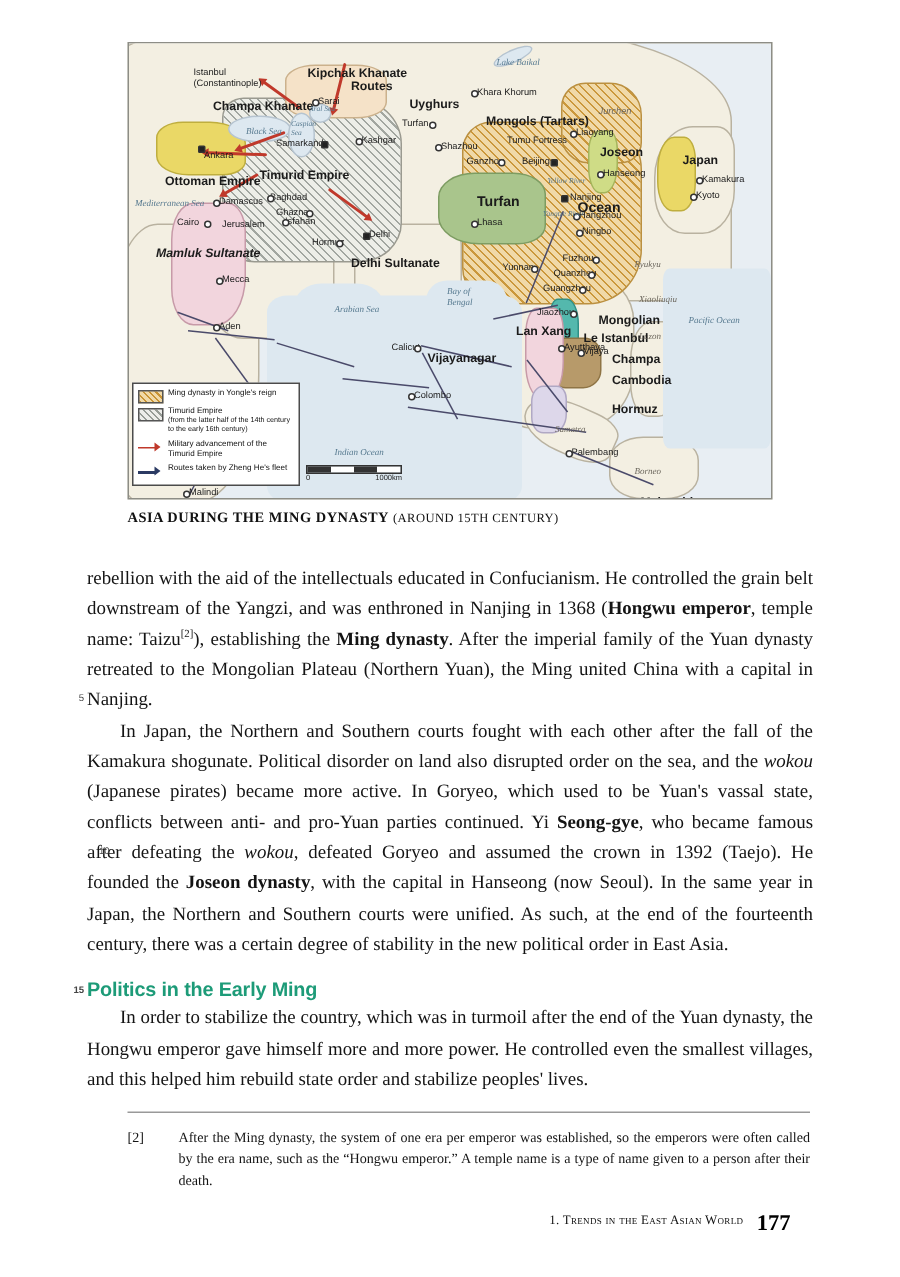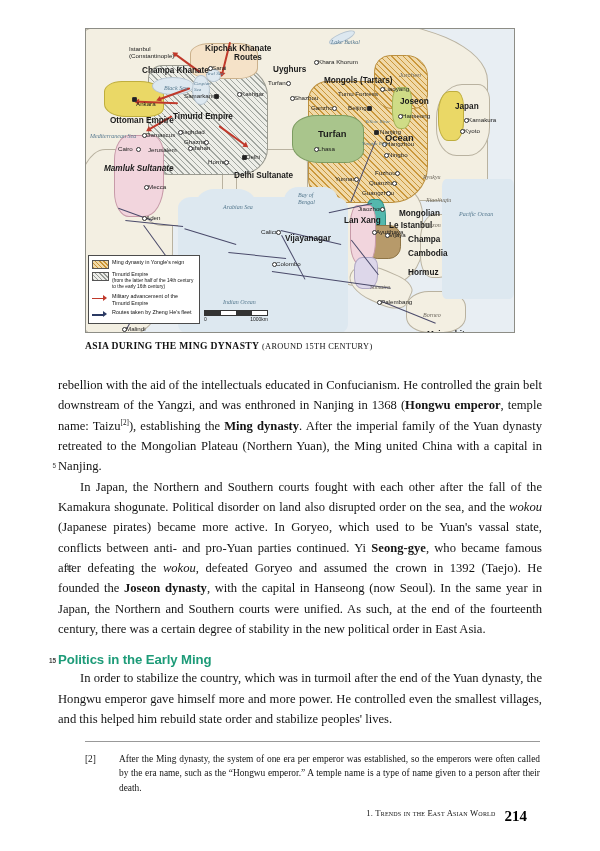--- a/index.html
+++ b/index.html
@@ -624,14 +624,14 @@
 </div>
 
 <div class="fn-rule"></div>
 <div class="footnote">
   <span class="marker">[2]</span>
   <span class="fn-body">After the Ming dynasty, the system of one era per emperor was established, so the emperors were often called by the era name, such as the “Hongwu emperor.” A temple name is a type of name given to a person after their death.</span>
 </div>
 
 <div class="footer">
   <span class="ftext">1. Trends in the East Asian World</span>
-  <span class="fpage">214</span>
+  <span class="fpage">177</span>
 </div>
 
 </body></html>

